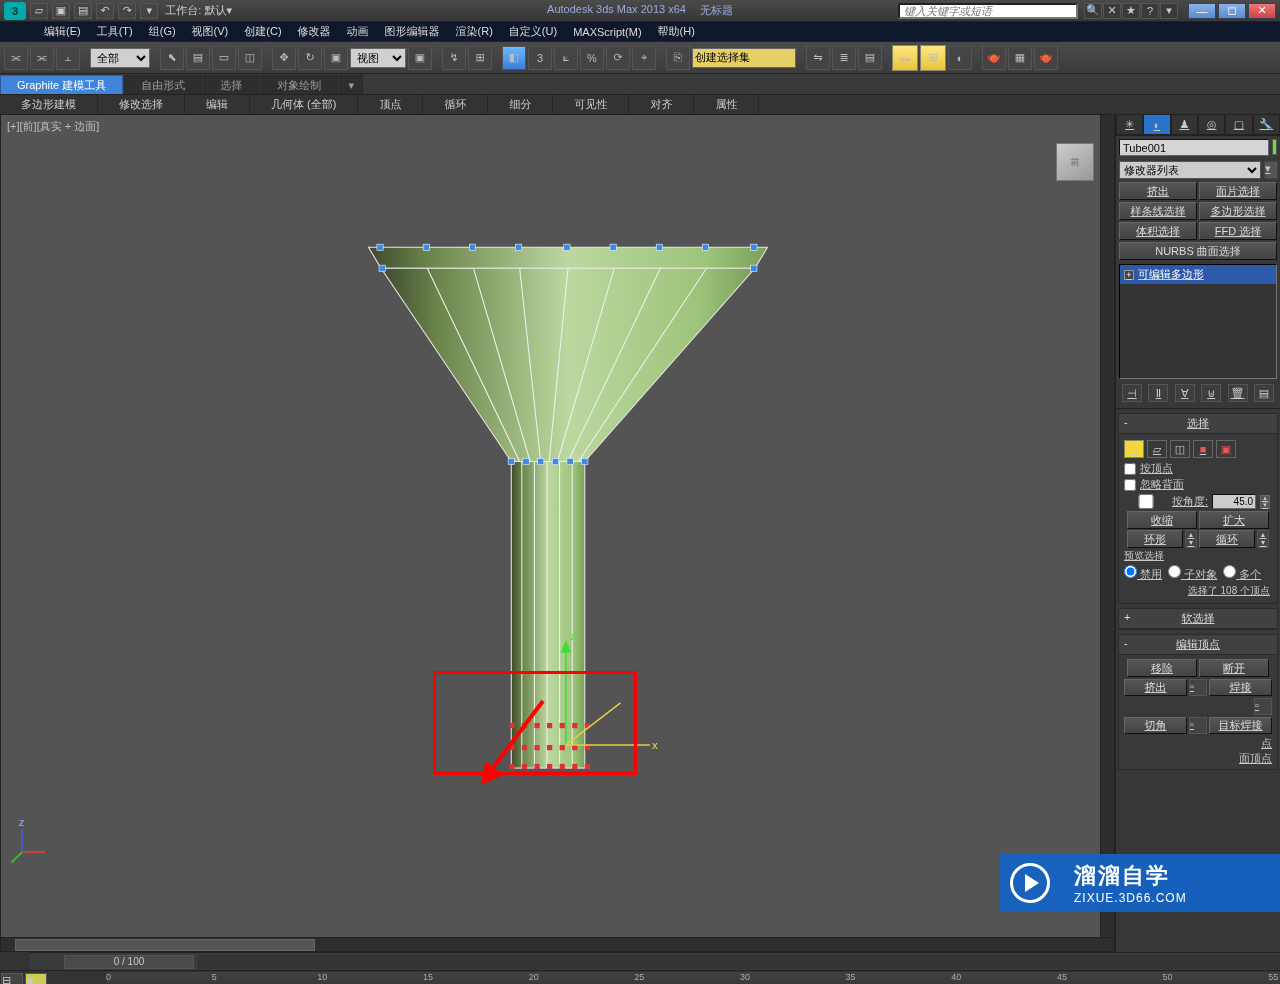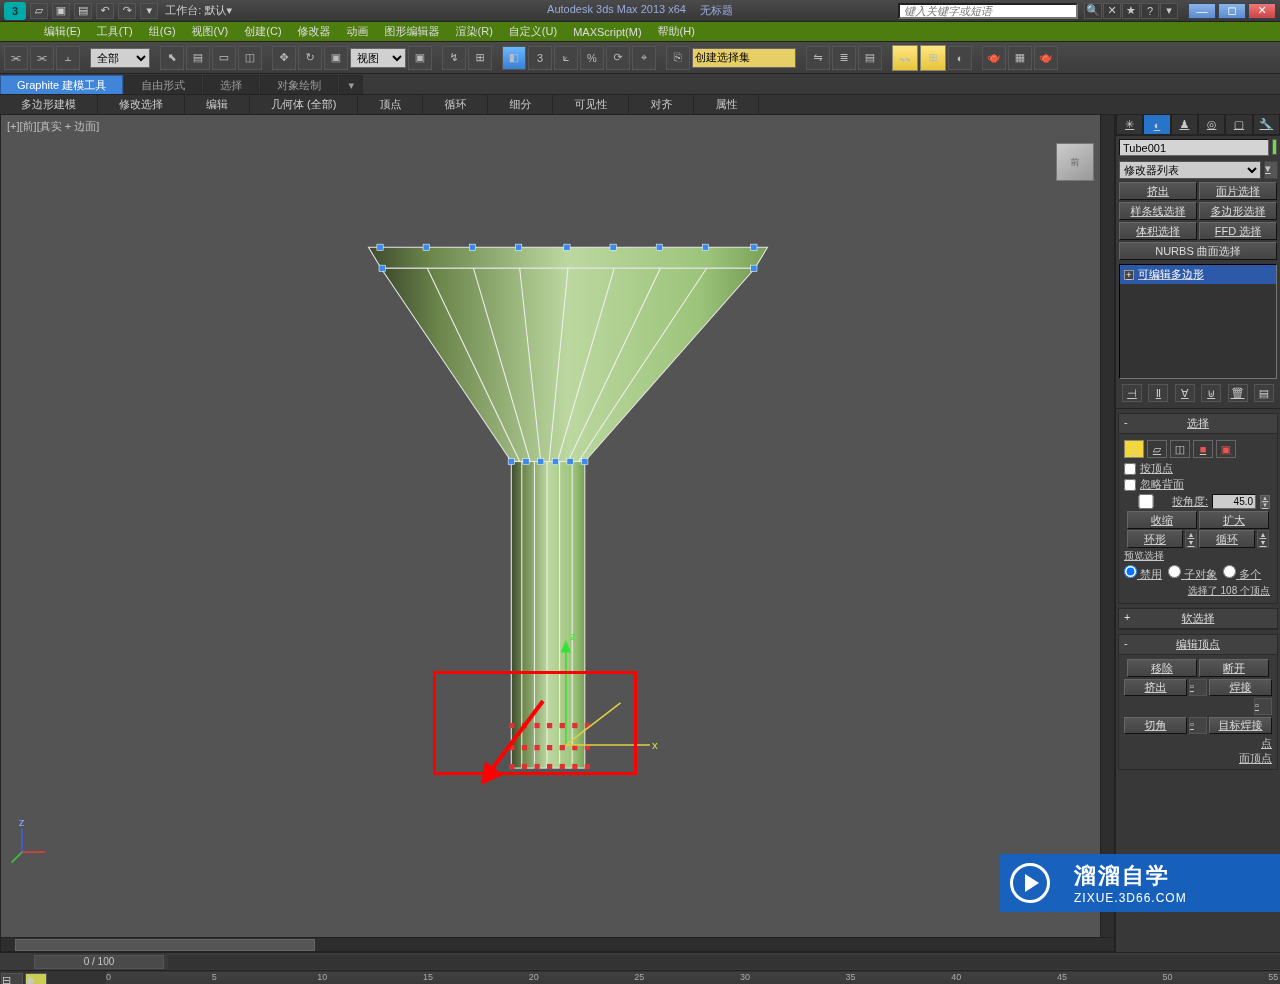--- a/index.html
+++ b/index.html
@@ -11,21 +11,21 @@
 .titlebar .qat button{ width:18px;height:16px;background:#444;border:1px solid #555;margin-right:1px;color:#ccc;}
 .titlebar .center{ position:absolute; left:50%; transform:translateX(-50%); display:flex; gap:14px; color:#9ad; }
 .titlebar .search{ margin-left:auto; background:#fff; height:16px; width:180px; font-size:11px; color:#888; padding:0 4px; font-style:italic;}
 .titlebar .righticons{ margin-left:6px; display:flex; gap:1px;}
 .titlebar .righticons span{ width:18px;height:16px; background:#3a3a3a; border:1px solid #555; display:inline-flex;align-items:center;justify-content:center;}
 .titlebar .winbtns{ display:flex; margin-left:10px; gap:2px;}
 .titlebar .winbtns div{ width:28px;height:16px; background:linear-gradient(#8bb3e8,#5a8bd0); border:1px solid #345; display:flex;align-items:center;justify-content:center; color:#fff;}
 .titlebar .winbtns .close{ background:linear-gradient(#e77,#c44);}
 
 
-.menubar{ height:20px; background:#4d7c0f; display:flex; align-items:center; padding-left:36px; border-bottom:1px solid #222;}
+.menubar{ height:20px; background:#0f172a; display:flex; align-items:center; padding-left:36px; border-bottom:1px solid #222;}
 .menubar span{ padding:2px 8px; color:#ddd; }
 
 
 .toolbar{ height:32px; background:linear-gradient(#4a4a4a,#3c3c3c); display:flex; align-items:center; padding:0 4px; gap:2px; border-bottom:1px solid #222;}
 .tbtn{ width:24px;height:24px; background:#444; border:1px solid #555; display:flex;align-items:center;justify-content:center; color:#bbb;}
 .sep{ width:6px; }
 .toolbar select,.toolbar input{ background:#d0d0d0; border:1px solid #666; height:20px; font-size:11px; color:#000; padding:0 2px;}
 .toolbar .yellowbtn{ background:linear-gradient(#ffe680,#e6c43c); border:1px solid #886; width:26px;height:26px;}
 
 
@@ -95,21 +95,21 @@
 
 
 .watermark{ position:absolute; right:0; bottom:72px; width:280px; height:58px; background:rgba(20,100,200,0.92); display:flex; align-items:center; padding:4px 10px; gap:24px;}
 .watermark .play{ width:40px;height:40px; border:3px solid #fff; border-radius:50%; display:flex;align-items:center;justify-content:center;}
 .watermark .play::after{ content:""; border-left:14px solid #fff; border-top:9px solid transparent; border-bottom:9px solid transparent; margin-left:4px;}
 .watermark .txt{ color:#fff; }
 .watermark .big{ font-size:22px; font-weight:bold; letter-spacing:2px;}
 .watermark .url{ font-size:12px; letter-spacing:1px;}
 
 
-.timeslider{ height:18px; background:#3a3a3a; display:flex; align-items:center; border-top:1px solid #222;}
+.timeslider{ height:18px; background:#3a3a3a; display:flex; align-items:center; border-top:1px solid #222;margin-left:30px;}
 .timeslider .slider{ flex:0 0 130px; height:14px; background:#4a4a4a; margin:0 4px; border:1px solid #555; display:flex;align-items:center;justify-content:center; font-size:10px;}
 .timeslider .track{ flex:1; height:14px; background:#333; position:relative;}
 .trackbar{ height:20px; background:#333; display:flex; align-items:center; position:relative; border-top:1px solid #222;}
 .trackbar .ruler{ flex:1; height:18px; background:linear-gradient(#404040,#363636); position:relative; margin-left:58px;}
 .trackbar .ruler .tick{ position:absolute; top:0; color:#aaa; font-size:9px;}
 .trackbar .key{ width:22px;height:16px; background:#444;border:1px solid #555; margin:0 1px;}
 </style>
 </head>
 <body>
 

